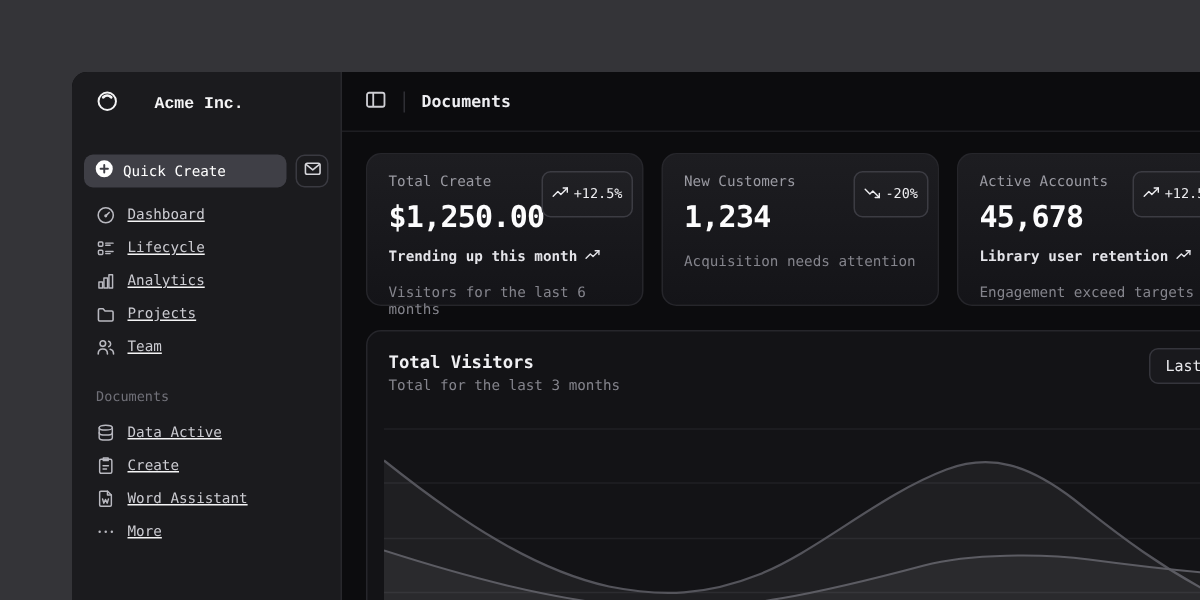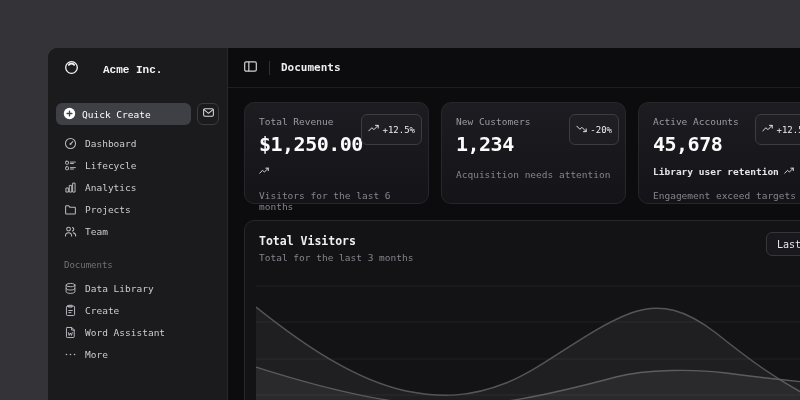--- a/index.html
+++ b/index.html
@@ -29,21 +29,21 @@
   .quick-btn {
     flex:1; height:22px; background:#3f3f46; border:none; border-radius:6px;
     display:flex; align-items:center; gap:6px; padding:0 7px;
     color:#ffffff; font-size:9.5px; font-family:inherit; cursor:pointer;
   }
   .mail-btn {
     width:22px; height:22px; background:#1b1b1e; border:1px solid #3a3a41;
     border-radius:6px; display:flex; align-items:center; justify-content:center;
     color:#d6d6db; cursor:pointer;
   }
-  .nav { list-style:none; margin-top:8px; }
+  .nav { list-style:none; margin-top:8px;text-decoration:underline; }
   .nav li {
     height:21px; margin-bottom:1px; display:flex; align-items:center; gap:8px;
     padding:0 8px; border-radius:6px; font-size:9.5px; color:#cbcbd1; cursor:pointer;
   }
   .nav .icn { color:#b9b9c0; display:flex; }
   .section-label { margin-top:18px; padding:0 8px; font-size:9px; color:#717179; height:12px; }
   .nav.docs { margin-top:6px; }
   
   .main { flex:1; min-width:648px; display:flex; flex-direction:column; }
   .topbar {
@@ -179,21 +179,21 @@
 
     <ul class="nav docs">
       <li>
         <span class="icn">
           <svg width="13" height="13" viewBox="0 0 16 16" fill="none" stroke="currentColor" stroke-width="1.2" stroke-linecap="round">
             <ellipse cx="8" cy="3.8" rx="5.4" ry="2"></ellipse>
             <path d="M2.6 3.8v8.2c0 1.1 2.4 2 5.4 2s5.4-.9 5.4-2V3.8"></path>
             <path d="M2.6 7.9c0 1.1 2.4 2 5.4 2s5.4-.9 5.4-2"></path>
           </svg>
         </span>
-        <span>Data Library</span>
+        <span>Data Active</span>
       </li>
       <li>
         <span class="icn">
           <svg width="13" height="13" viewBox="0 0 16 16" fill="none" stroke="currentColor" stroke-width="1.2" stroke-linecap="round" stroke-linejoin="round">
             <rect x="3" y="2.6" width="10" height="11.6" rx="1.2"></rect>
             <path d="M6 1.6h4v2.2H6z"></path>
               <path d="M5.8 8h4.4M5.8 10.6h2.8"></path>
           </svg>
         </span>
         <span>Create</span>
@@ -232,33 +232,34 @@
         </span>
       </button>
       <span class="vdiv"></span>
       <span class="title">Documents</span>
     </div>
 
     <div class="content">
       <div class="cards">
 
         <div class="card">
-          <div class="card-label">Total Revenue</div>
+          <div class="card-label">Total Create</div>
           <div class="badge">
             <span class="trend">
               <svg width="11" height="9" viewBox="0 0 14 10" fill="none" stroke="currentColor" stroke-width="1.2" stroke-linecap="round" stroke-linejoin="round">
                 <path d="M1 8 L5 4 L7.5 6.5 L13 1"></path>
                   <path d="M9.5 1H13V4.5"></path>
               </svg>
             </span>
             <span>+12.5%</span>
           </div>
           <div class="card-value">$1,250.00</div>
           <div class="card-footer">
             <div class="cf-main">
+              <span>Trending up this month</span>
               <span class="trend">
                 <svg width="10" height="8" viewBox="0 0 14 10" fill="none" stroke="currentColor" stroke-width="1.3" stroke-linecap="round" stroke-linejoin="round">
                   <path d="M1 8 L5 4 L7.5 6.5 L13 1"></path>
                     <path d="M9.5 1H13V4.5"></path>
                 </svg>
               </span>
             </div>
             <div class="cf-sub">Visitors for the last 6 months</div>
           </div>
         </div>

